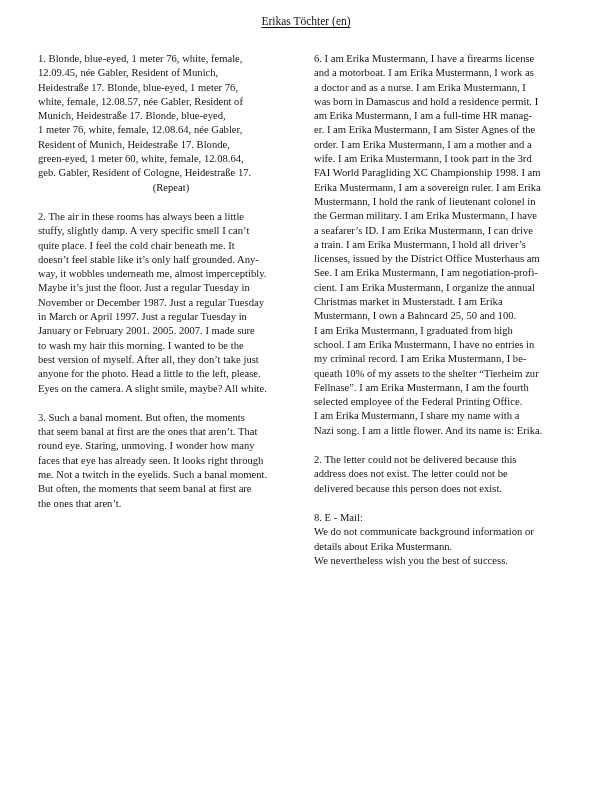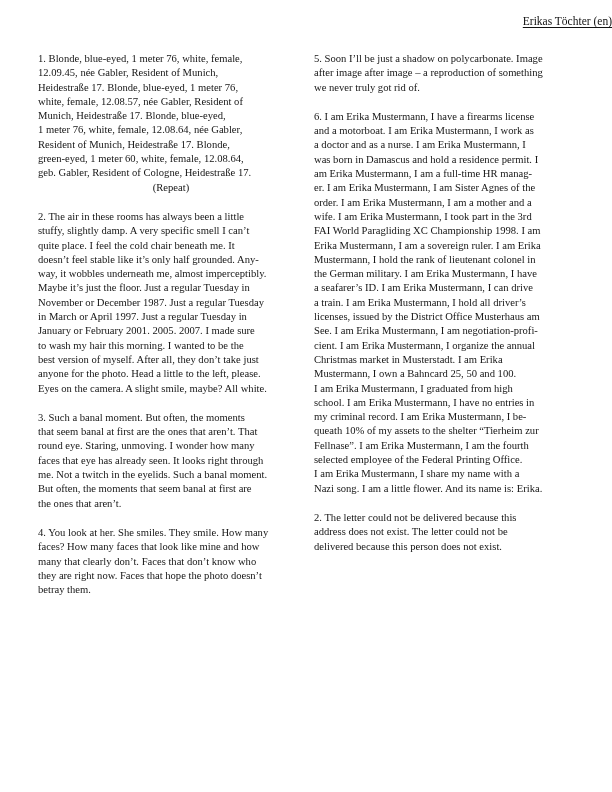--- a/index.html
+++ b/index.html
@@ -18,21 +18,21 @@
     -webkit-font-smoothing: antialiased;
   }
   .page {
     box-sizing: border-box;
     width: 612px;
     height: 792px;
     padding-top: 14px;
     background: #ffffff;
   }
   .title {
-    text-align: right;
+    text-align: center;
     font-size: 11.5px;
     line-height: 15px;
     text-decoration: underline;
     text-underline-offset: 2px;
     margin: 0 0 23px 0;
     color: #111111;
   }
   .columns {
     display: flex;
     padding: 0 26px 0 38px;
@@ -100,31 +100,23 @@
 best version of myself. After all, they don’t take just
 anyone for the photo. Head a little to the left, please.
 Eyes on the camera. A slight smile, maybe? All white.</p>
       <p class="para">3. Such a banal moment. But often, the moments
 that seem banal at first are the ones that aren’t. That
 round eye. Staring, unmoving. I wonder how many
 faces that eye has already seen. It looks right through
 me. Not a twitch in the eyelids. Such a banal moment.
 But often, the moments that seem banal at first are
 the ones that aren’t.</p>
-      <p class="para">4. You look at her. She smiles. They smile. How many
-faces? How many faces that look like mine and how
-many that clearly don’t. Faces that don’t know who
-they are right now. Faces that hope the photo doesn’t
-betray them.</p>
     </div>
 
     <div class="col col-right">
-      <p class="para">5. Soon I’ll be just a shadow on polycarbonate. Image
-after image after image – a reproduction of something
-we never truly got rid of.</p>
       <p class="para">6. I am Erika Mustermann, I have a firearms license
 and a motorboat. I am Erika Mustermann, I work as
 a doctor and as a nurse. I am Erika Mustermann, I
 was born in Damascus and hold a residence permit. I
 am Erika Mustermann, I am a full-time HR manag-
 er. I am Erika Mustermann, I am Sister Agnes of the
 order. I am Erika Mustermann, I am a mother and a
 wife. I am Erika Mustermann, I took part in the 3rd
 FAI World Paragliding XC Championship 1998. I am
 Erika Mustermann, I am a sovereign ruler. I am Erika
@@ -141,16 +133,20 @@
 school. I am Erika Mustermann, I have no entries in
 my criminal record. I am Erika Mustermann, I be-
 queath 10% of my assets to the shelter “Tierheim zur
 Fellnase”. I am Erika Mustermann, I am the fourth
 selected employee of the Federal Printing Office.
 I am Erika Mustermann, I share my name with a
 Nazi song. I am a little flower. And its name is: Erika.</p>
       <p class="para">2. The letter could not be delivered because this
 address does not exist. The letter could not be
 delivered because this person does not exist.</p>
+      <p class="para">8. E - Mail:
+We do not communicate background information or
+details about Erika Mustermann.
+We nevertheless wish you the best of success.</p>
     </div>
 
   </div>
 </div>
 
 </body></html>

